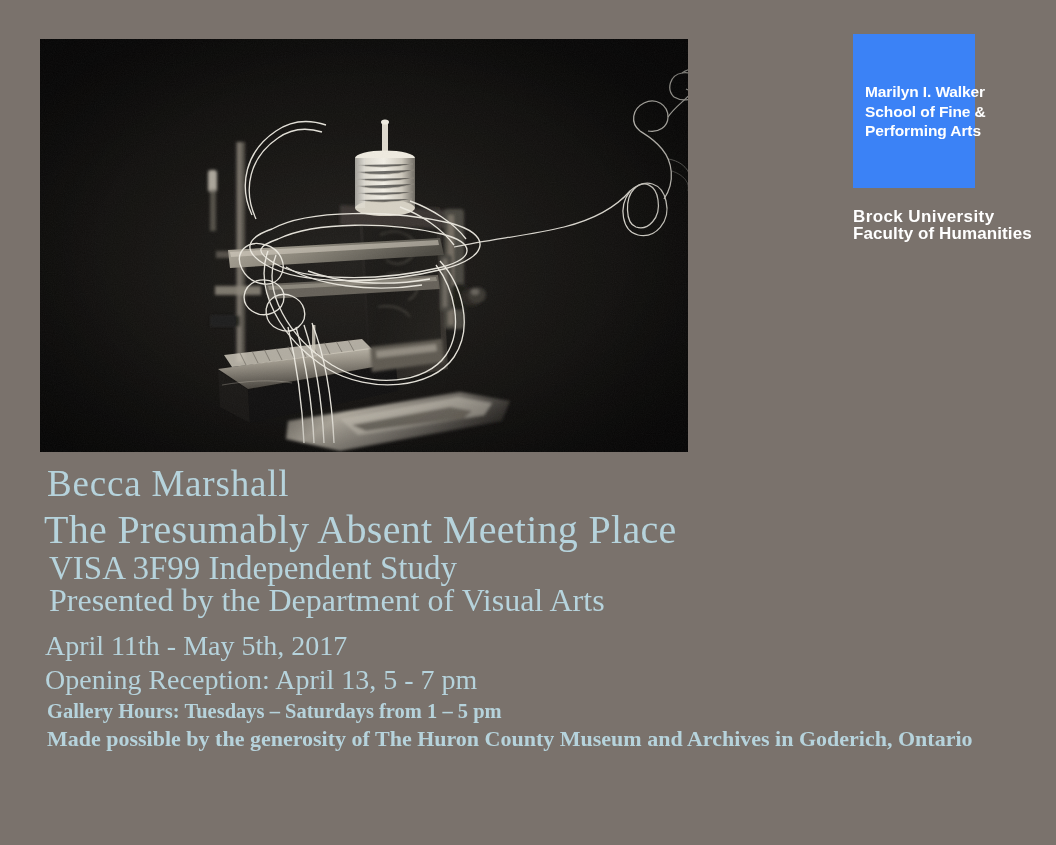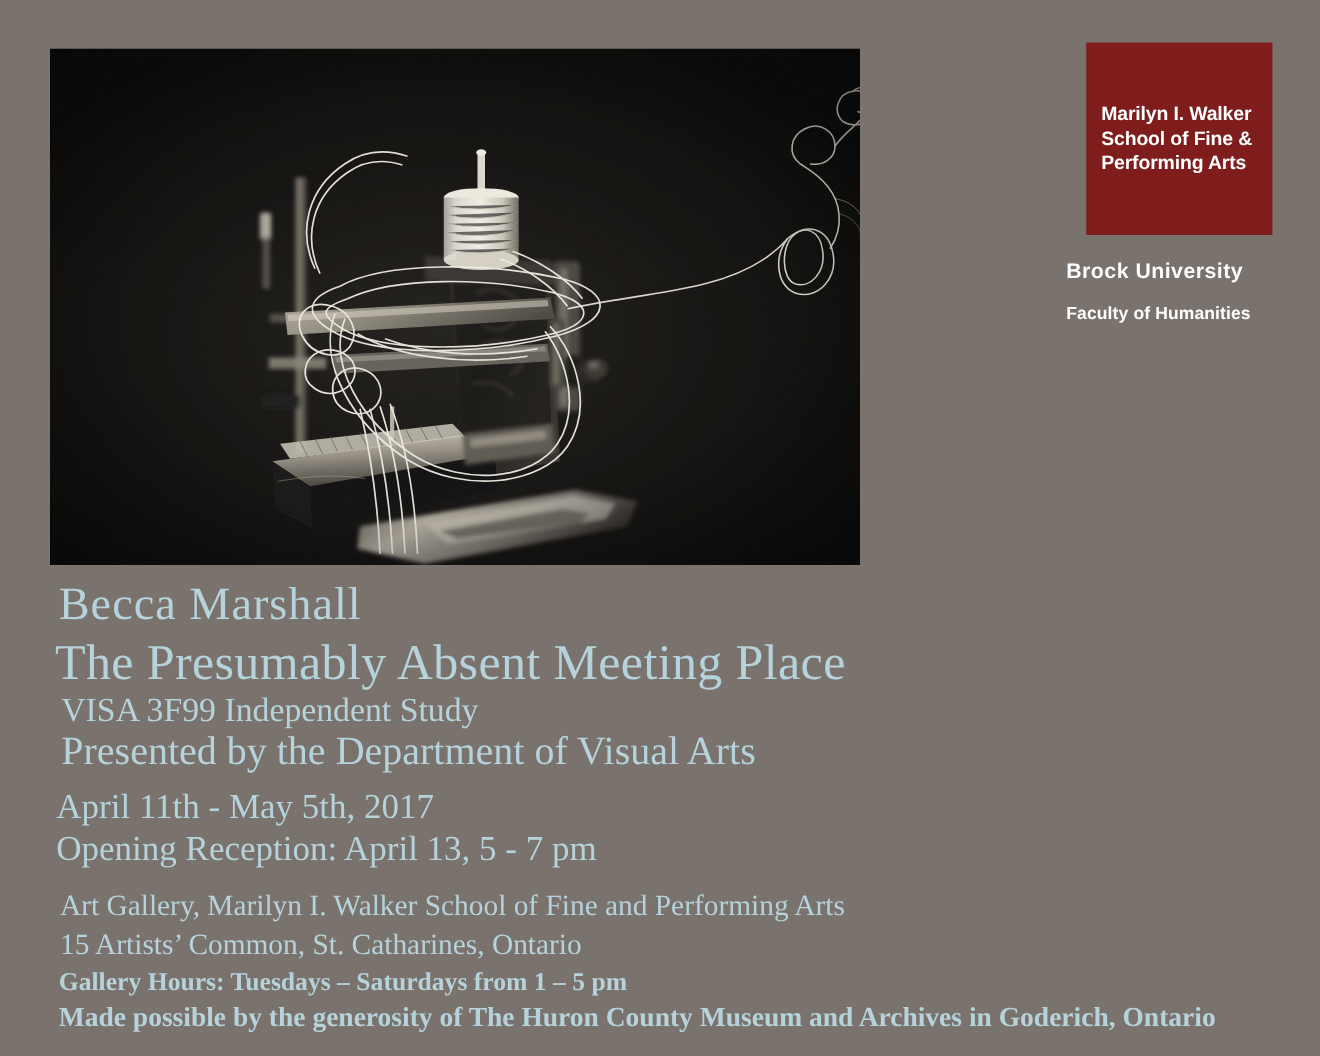--- a/index.html
+++ b/index.html
@@ -42,25 +42,24 @@
   }
 
   
   #logo-block {
     position: absolute;
     left: 853px;
     top: 34px;
     width: 149px;
   }
   #logo-red {
-    width: 149px;
+    width: 122px;
     height: 154px;
-    background: #7f1d1d;
+    background: #3b82f6;
     position: relative;
-    margin-left: 16px;
   }
   #logo-red-text {
     position: absolute;
     left: 12px;
     top: 48px;
     right: 10px;
     color: #ffffff;
     font-family: "Liberation Sans", sans-serif;
     font-weight: bold;
     font-size: 15.5px;
@@ -79,25 +78,24 @@
   }
   #logo-univ {
     font-weight: bold;
     font-size: 17px;
     letter-spacing: 0.4px;
     line-height: 19px;
     white-space: nowrap;
   }
   #logo-faculty {
     font-weight: bold;
-    font-size: 14px;
+    font-size: 17px;
     letter-spacing: 0.1px;
     line-height: 16px;
     white-space: nowrap;
-    margin-top: 16px;
   }
 
   
   #text-block {
     position: absolute;
     left: 44px;
     top: 462px;
     width: 960px;
     color: #b6d3dc;
   }
@@ -117,21 +115,21 @@
     font-size: 40px;
     line-height: 47px;
     letter-spacing: 0.3px;
   }
   .serif-line {
     font-family: "Liberation Serif", serif;
     white-space: nowrap;
     color: #b6d3dc;
   }
   #course-line {
-    font-size: 27px;
+    font-size: 33px;
     line-height: 31px;
     margin-left: 5px;
   }
   #presented-line {
     font-size: 32px;
     line-height: 32px;
     margin-left: 5px;
   }
   #dates-group {
     margin-top: 13px;
@@ -405,24 +403,20 @@
     <div id="artist-name" class="script">Becca Marshall</div>
     <div id="exhibit-title" class="script">The Presumably Absent Meeting Place</div>
     <div id="course-line" class="serif-line">VISA 3F99 Independent Study</div>
     <div id="presented-line" class="serif-line">Presented by the Department of Visual Arts</div>
 
     <div id="dates-group">
       <div id="date-range" class="serif-line">April 11th - May 5th, 2017</div>
       <div id="reception" class="serif-line">Opening Reception: April 13, 5 - 7 pm</div>
     </div>
 
-    <div id="venue-group">
-      <div id="venue-line" class="serif-line">Art Gallery, Marilyn I. Walker School of Fine and Performing Arts</div>
-      <div id="address-line" class="serif-line">15 Artists’ Common, St. Catharines, Ontario</div>
-    </div>
 
     <div id="footer-group">
       <div id="hours-line" class="serif-line">Gallery Hours:  Tuesdays – Saturdays from 1 – 5 pm</div>
       <div id="credit-line" class="serif-line">Made possible by the generosity of The Huron County Museum and Archives in Goderich, Ontario</div>
     </div>
 
   </div>
 
 </div>
 

